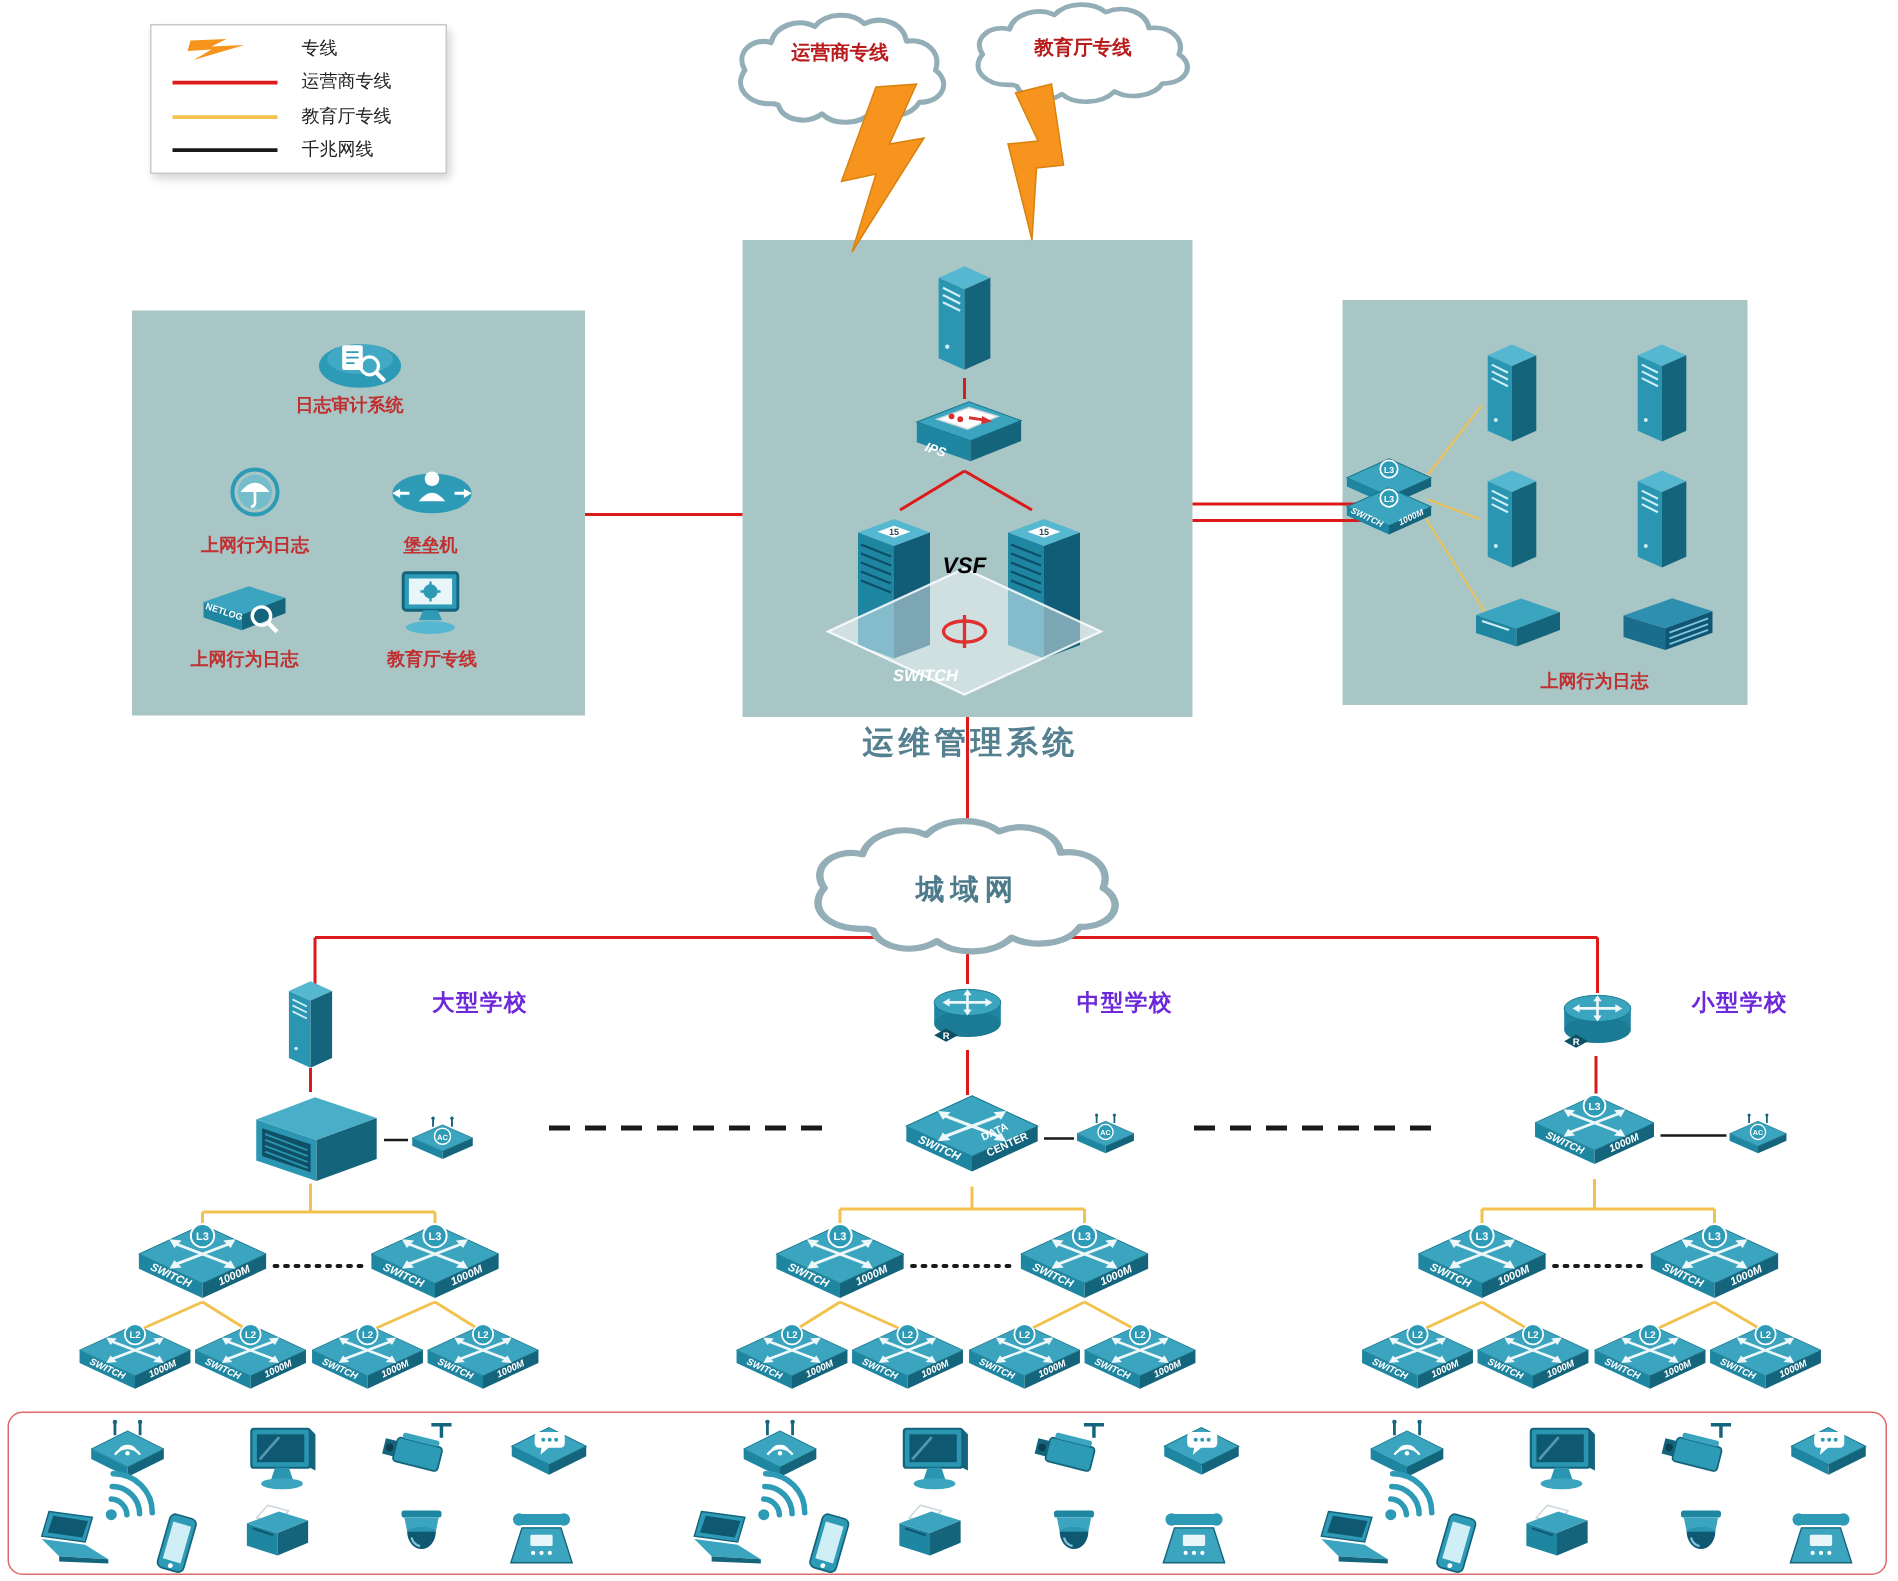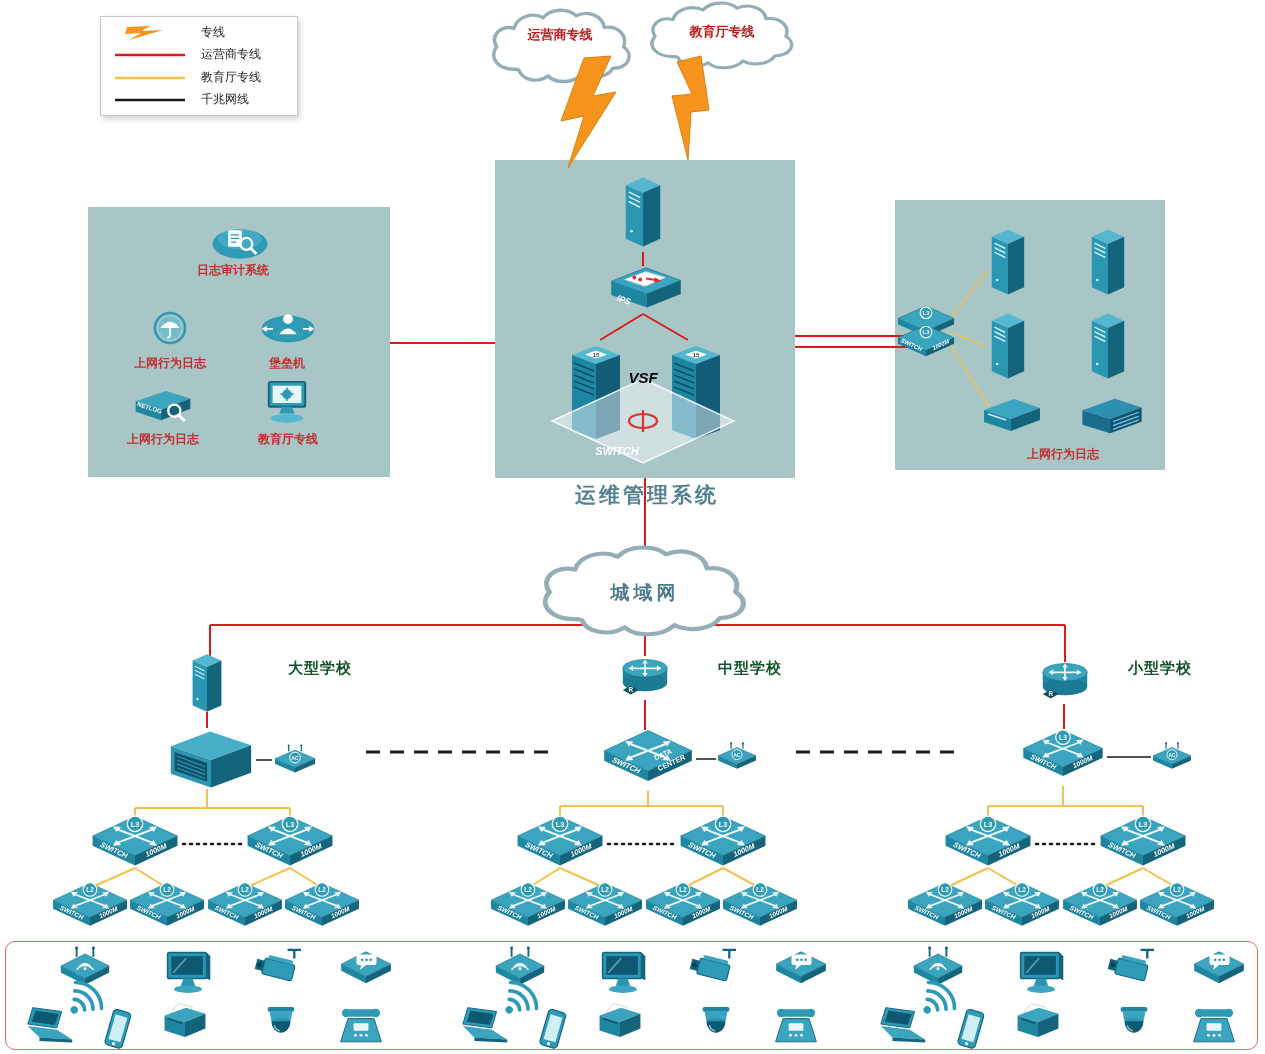--- a/index.html
+++ b/index.html
@@ -11,21 +11,21 @@
 .dev svg{width:100%;height:100%;display:block}
 .legend{position:absolute;left:100px;top:16px;width:198px;height:100px;background:#fff;border:1px solid #c9c9c9;box-shadow:2px 3px 6px rgba(0,0,0,.18);z-index:6;display:flex;flex-direction:column;justify-content:space-evenly;padding:2px 10px}
 .lrow{display:flex;align-items:flex-end;gap:12px}
 .lsample{width:78px;height:16px;flex:0 0 auto}
 .llab{font-size:12px;color:#222}
 .lab{position:absolute;transform:translateX(-50%);white-space:nowrap;z-index:5;font-weight:bold}
 .clab{font-size:13px;color:#b91c1c}
 .man{font-size:19px;letter-spacing:4px;color:#4d7b8c}
 .dct{font-size:21px;letter-spacing:3px;color:#558090}
 .rlab{font-size:12px;color:#c03030}
-.slab{font-size:15px;color:#14532d;letter-spacing:1px}
+.slab{font-size:15px;color:#6d28d9;letter-spacing:1px}
 .vsf{font-size:15px;color:#000000;font-style:italic}
 .gsw{font-size:11px;color:#fff;font-style:italic}
 .tbox{position:absolute;left:5px;top:941px;width:1253px;height:109px;border:1px solid #e06a6a;border-radius:10px;background:#fff;z-index:1}
 </style>
 </head>
 <body>
 
 <div id="stage">
 
   <div class="zone" style="left:88px;top:207px;width:302px;height:270px"></div>

